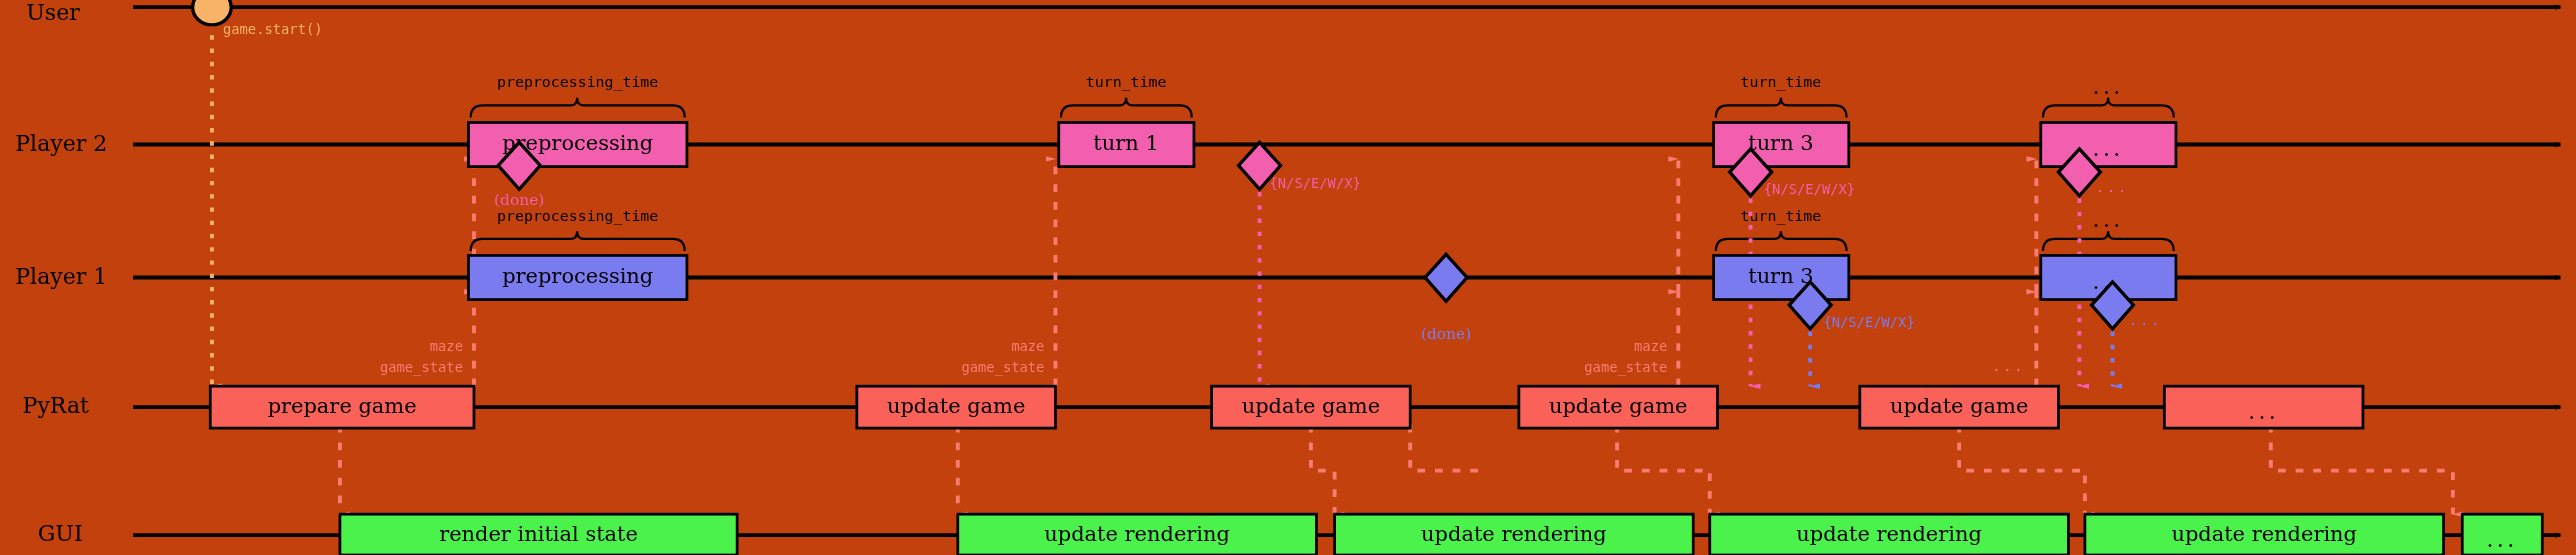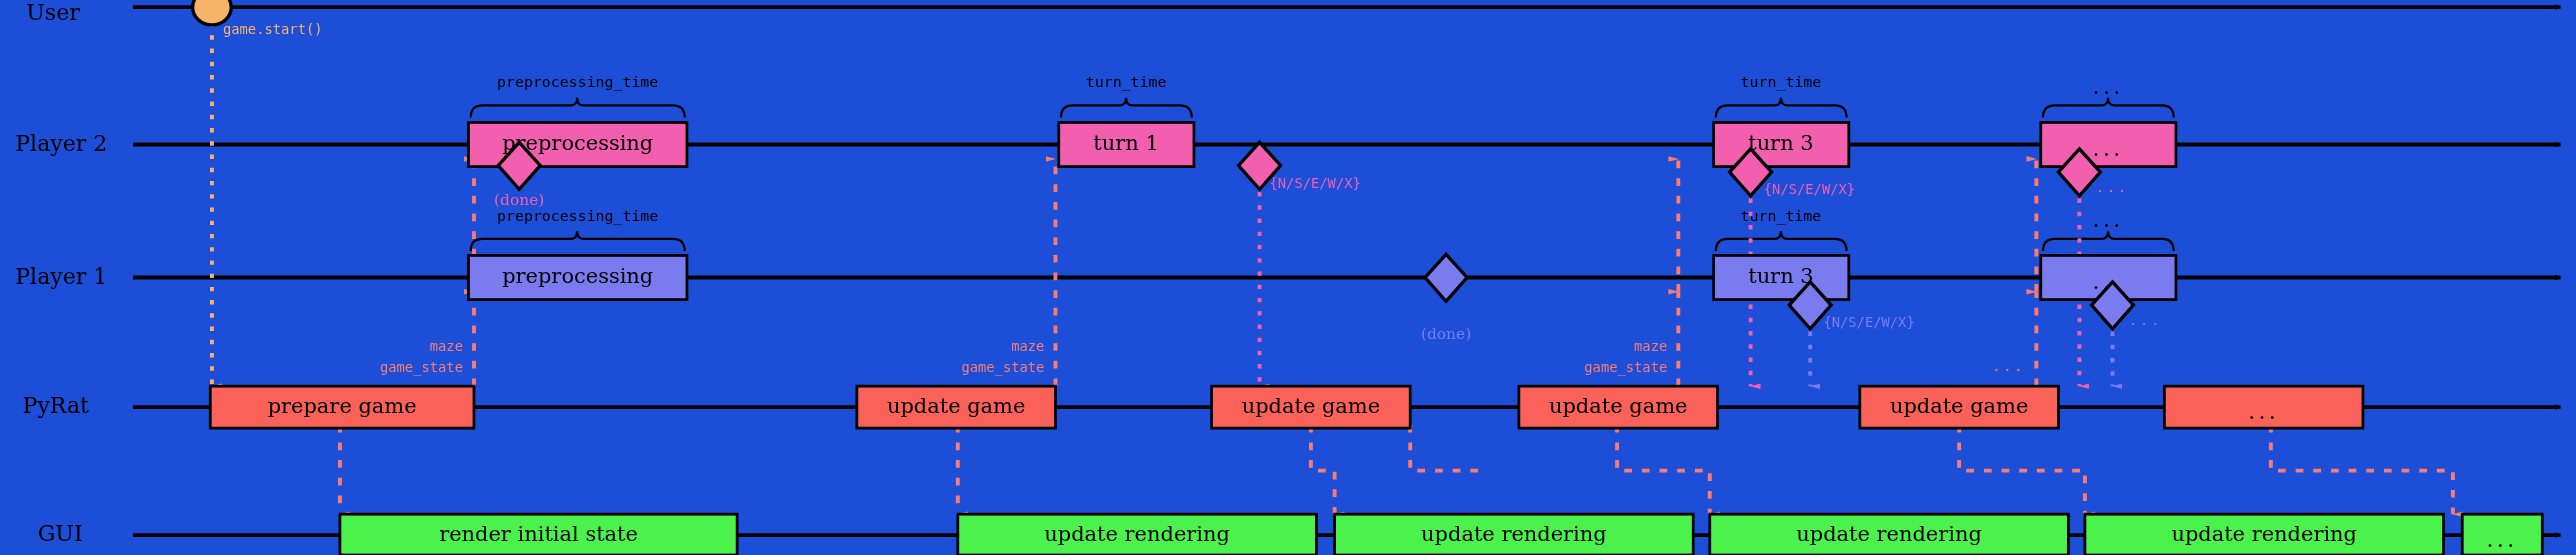--- a/index.html
+++ b/index.html
@@ -1,16 +1,16 @@
 <!DOCTYPE html>
 <html style="font-size:8.8px"><head>
 <meta charset="utf-8">
 <style>
   html,body{margin:0;padding:0;background:#ffffff;}
-  #root{position:relative;width:2576px;height:555px;background:#1d4ed8;
+  #root{position:relative;width:2576px;height:555px;background:#c2410c;
         font-family:"DejaVu Serif", serif;overflow:hidden;}
   svg{display:block;}
   .lane-label{font-family:"DejaVu Serif", serif;font-size:40px;fill:#000;}
   .box-label{font-family:"DejaVu Serif", serif;font-size:38px;fill:#000;}
   .brace-label{font-family:"DejaVu Sans Mono", monospace;font-size:27px;fill:#000;}
   .msg-label{font-family:"DejaVu Sans Mono", monospace;font-size:25px;}
   .note-label{font-family:"DejaVu Serif", serif;font-size:28px;}
   .dots{font-family:"DejaVu Serif", serif;font-size:40px;fill:#000;letter-spacing:6px;}
 </style>
 </head>

